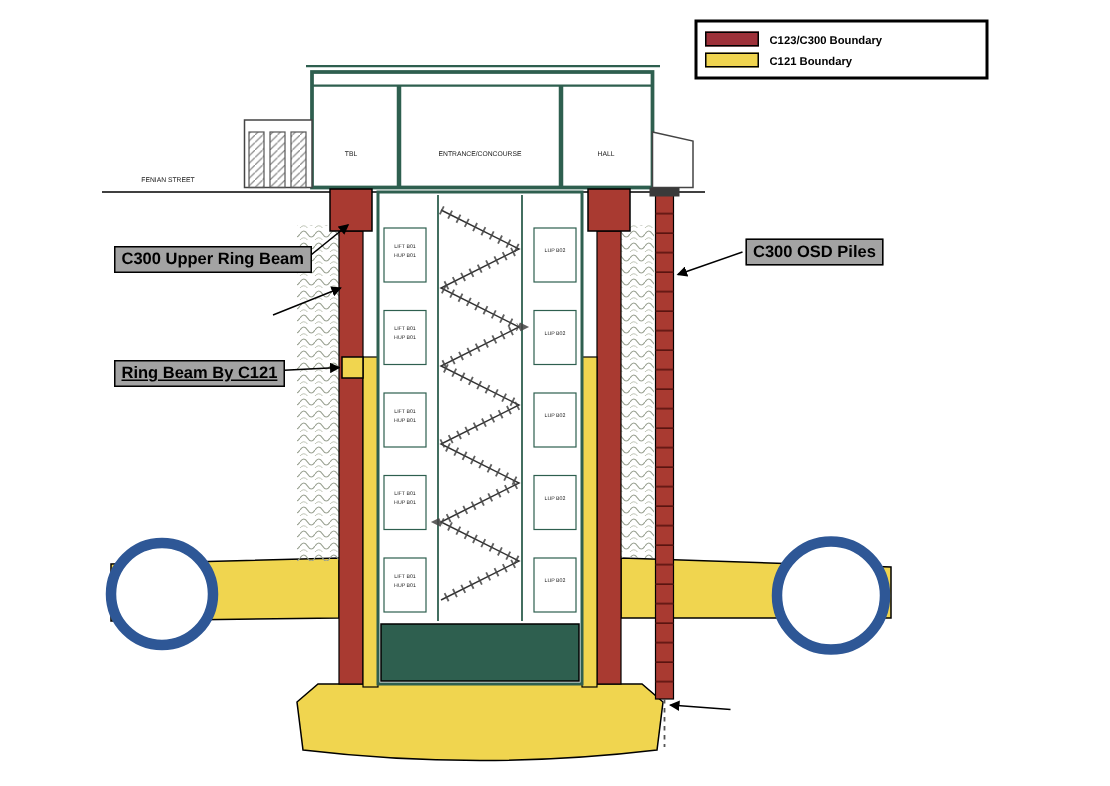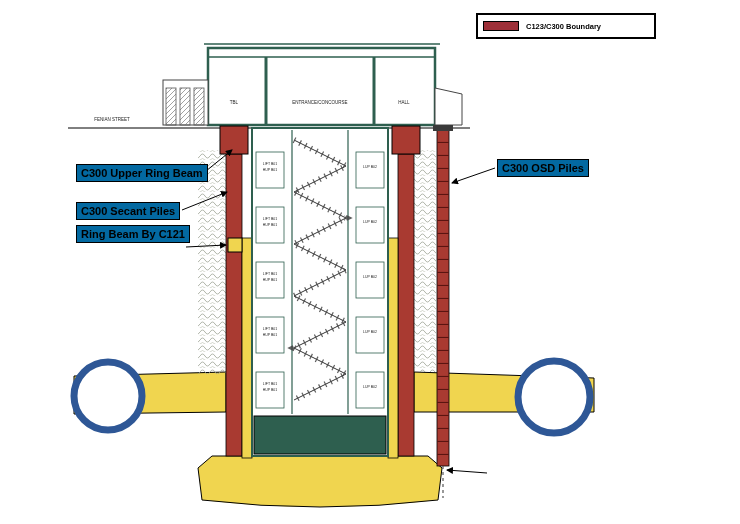--- a/index.html
+++ b/index.html
@@ -1,21 +1,21 @@
 <!DOCTYPE html>
 <html><head>
 <meta charset="utf-8">
 <style>
   html,body{margin:0;padding:0;background:#ffffff;}
   #stage{position:relative;width:740px;height:524px;background:#ffffff;overflow:hidden;
          font-family:"Liberation Sans",sans-serif;}
   #diagram-svg{position:absolute;left:0;top:0;}
-  .callout{position:absolute;background:#0369a1;border:1px solid #000;color:#000;
+  .callout{position:absolute;background:#a3a3a3;border:1px solid #000;color:#000;
            font-size:11px;font-weight:600;padding:1px 4px;white-space:nowrap;line-height:14px;}
-  .legend{position:absolute;left:476px;top:13px;width:180px;border:2px solid #000;
+  .legend{position:absolute;left:463px;top:13px;width:196px;border:2px solid #000;
           background:#ffffff;padding:4px 5px;box-sizing:border-box;}
   .legend-row{display:flex;align-items:center;height:14px;}
   .legend-swatch{width:34px;height:8px;border:1px solid #000;margin-right:7px;flex:0 0 auto;}
   .legend-label{font-size:7.5px;font-weight:bold;color:#000;}
   svg text{font-family:"Liberation Sans",sans-serif;fill:#1c1c1c;}
 </style>
 </head>
 <body>
 
 <div id="stage">
@@ -139,20 +139,23 @@
       <line x1="495" y1="168" x2="452" y2="183" marker-end="url(#arrow)"></line>
       <line x1="487" y1="473" x2="447" y2="470" marker-end="url(#arrow)"></line>
     </g>
   </svg>
 
   <div class="legend">
     <div class="legend-row">
       <span class="legend-swatch" style="background: rgb(158, 48, 57);"></span>
       <span class="legend-label">C123/C300 Boundary</span>
     </div>
+    <div class="legend-row">
+      <span class="legend-swatch" style="background: rgb(240, 213, 79);"></span>
+      <span class="legend-label">C121 Boundary</span>
+    </div>
   </div>
 
   <div class="callout" style="left:76px;top:164px;">C300 Upper Ring Beam</div>
-  <div class="callout" style="left:76px;top:202px;">C300 Secant Piles</div>
-  <div class="callout" style="left:76px;top:225px;">Ring Beam By C121</div>
+  <div class="callout" style="left:76px;top:240px;text-decoration:underline;">Ring Beam By C121</div>
   <div class="callout" style="left:497px;top:159px;">C300 OSD Piles</div>
 
 </div>
 
 </body></html>

